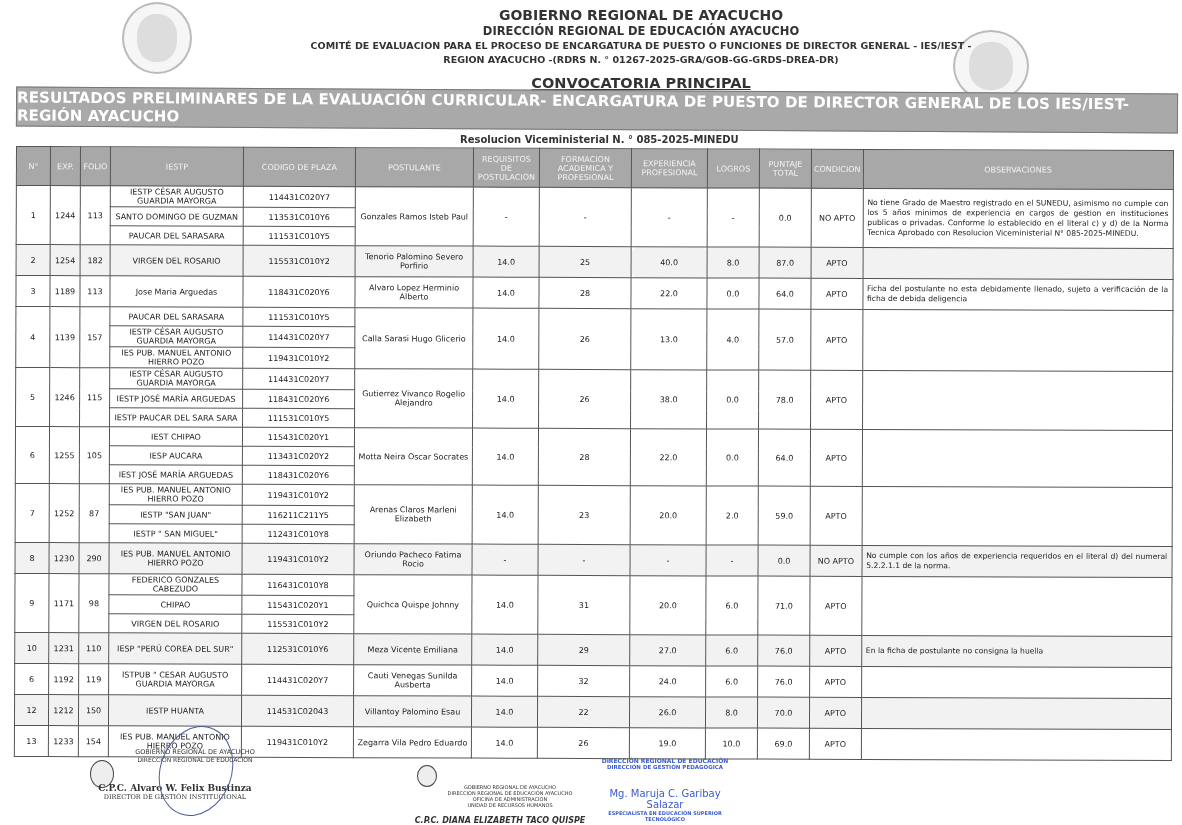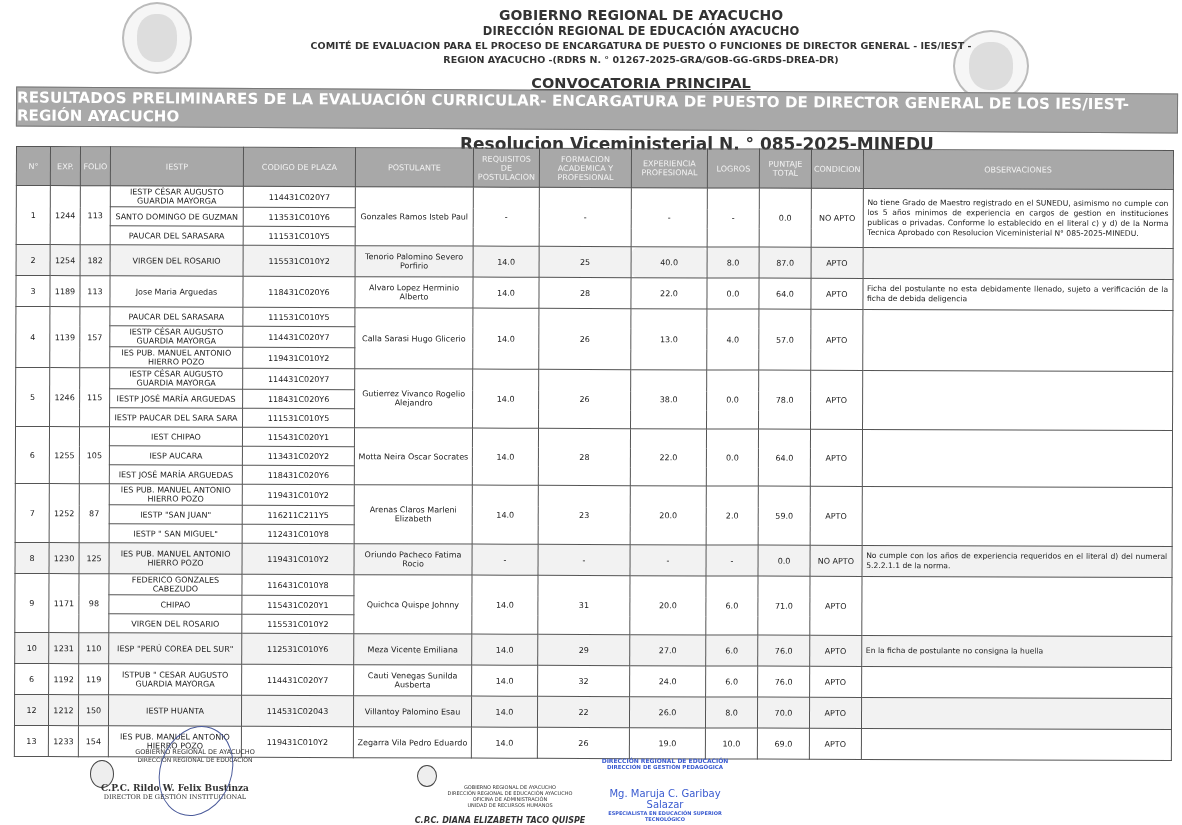--- a/index.html
+++ b/index.html
@@ -9,21 +9,21 @@
   .h2 { top:24px; font-size:11.5px; font-weight:bold; left:50px; }
   .h3 { top:40px; font-size:9.5px; font-weight:bold; left:50px; }
   .h4 { top:54px; font-size:9.5px; font-weight:bold; left:50px; }
   .h5 { top:75px; font-size:14.5px; font-weight:bold; text-decoration:underline; left:50px; }
   .seal { position:absolute; border-radius:50%; border:2px solid #bbb; background:#f6f6f6; display:flex; align-items:center; justify-content:center; color:#777; font-size:7px; text-align:center; }
   .seal-left { left:122px; top:2px; width:66px; height:68px; }
   .seal-right { left:953px; top:30px; width:72px; height:68px; }
   .seal .inner { width:60%; height:70%; border-radius:45%; background:#ddd; }
   .banner { position:absolute; left:16px; top:90px; width:1160px; height:38px; background:#a9a9a9; border:1px solid #777; transform:rotate(0.35deg); display:flex; align-items:center; justify-content:center; }
   .banner span { font-size:15px; font-weight:bold; color:#fff; letter-spacing:0.1px; }
-  .resol { position:absolute; top:134px; left:460px; font-size:17px; font-weight:bold; color:#333; }
+  .resol { position:absolute; top:134px; left:460px; font-size:10px; font-weight:bold; color:#333; }
   table.main { position:absolute; left:16px; top:146px; border-collapse:collapse; font-size:8px; table-layout:fixed; transform:rotate(0.2deg); transform-origin:0 0; }
   table.main th { background:#a8a8a8; color:#f2f2f2; font-weight:normal; border:1px solid #555; padding:2px; height:34px; font-size:8px; }
   table.main td { border:1px solid #555; text-align:center; vertical-align:middle; padding:1px 2px; background:#fff; }
   table.main td.obs { text-align:justify; font-size:7.6px; padding:2px 4px; line-height:1.35; }
   table.main tr.shade td { background:#f2f2f2; }
   .sig { position:absolute; font-size:7px; color:#333; text-align:center; }
   .sig1 { left:85px; top:748px; width:180px; }
   .sig2 { left:410px; top:784px; width:180px; }
   .sig3 { left:600px; top:757px; width:130px; color:#3a5bd0; }
   .sig .big { font-size:9px; font-weight:bold; font-style:italic; }
@@ -226,21 +226,21 @@
         <td style="height: 16px;">IESTP "SAN JUAN"</td>
         <td style="height: 16px;">116211C211Y5</td>
       </tr>
       <tr>
         <td style="height: 16px;">IESTP " SAN MIGUEL"</td>
         <td style="height: 16px;">112431C010Y8</td>
       </tr>
       <tr class="shade">
         <td style="height: 26px;">8</td>
         <td style="height: 26px;">1230</td>
-        <td style="height: 26px;">125</td>
+        <td style="height: 26px;">290</td>
         <td style="height: 26px;">IES PUB. MANUEL ANTONIO HIERRO POZO</td>
         <td style="height: 26px;">119431C010Y2</td>
         <td style="height: 26px;">Oriundo Pacheco Fatima Rocio</td>
         <td style="height: 26px;">-</td>
         <td style="height: 26px;">-</td>
         <td style="height: 26px;">-</td>
         <td style="height: 26px;">-</td>
         <td style="height: 26px;">0.0</td>
         <td style="height: 26px;">NO APTO</td>
         <td class="obs" style="height: 26px;">No cumple con los años de experiencia requeridos en el literal d) del numeral 5.2.2.1.1 de la norma.</td>
@@ -329,21 +329,21 @@
         <td class="obs" style="height: 26px;"></td>
       </tr>
     </tbody>
 </table>
 
 <div class="logo-small" style="left:90px;top:760px;width:22px;height:26px;"></div>
 <div class="sig sig1">
   <div style="padding-left:40px;font-size:6.5px;">GOBIERNO REGIONAL DE AYACUCHO</div>
   <div style="padding-left:40px;font-size:6px;">DIRECCIÓN REGIONAL DE EDUCACIÓN</div>
   <div style="height:20px"></div>
-  <div class="big" style="font-style:normal;font-family:'DejaVu Serif',serif;">C.P.C. Rildo W. Felix Bustinza</div>
+  <div class="big" style="font-style:normal;font-family:'DejaVu Serif',serif;">C.P.C. Alvaro W. Felix Bustinza</div>
   <div style="font-family:'DejaVu Serif',serif;font-size:6.5px;">DIRECTOR DE GESTIÓN INSTITUCIONAL</div>
 </div>
 <div class="scribble" style="left:160px;top:725px;width:70px;height:90px;transform:rotate(20deg);"></div>
 
 <div class="logo-small" style="left:417px;top:765px;width:18px;height:20px;"></div>
 <div class="sig sig2">
   <div style="font-size:5px;padding-left:20px;">GOBIERNO REGIONAL DE AYACUCHO</div>
   <div style="font-size:5px;padding-left:20px;">DIRECCIÓN REGIONAL DE EDUCACIÓN AYACUCHO</div>
   <div style="font-size:5px;padding-left:20px;">OFICINA DE ADMINISTRACIÓN</div>
   <div style="font-size:5px;padding-left:20px;">UNIDAD DE RECURSOS HUMANOS</div>

